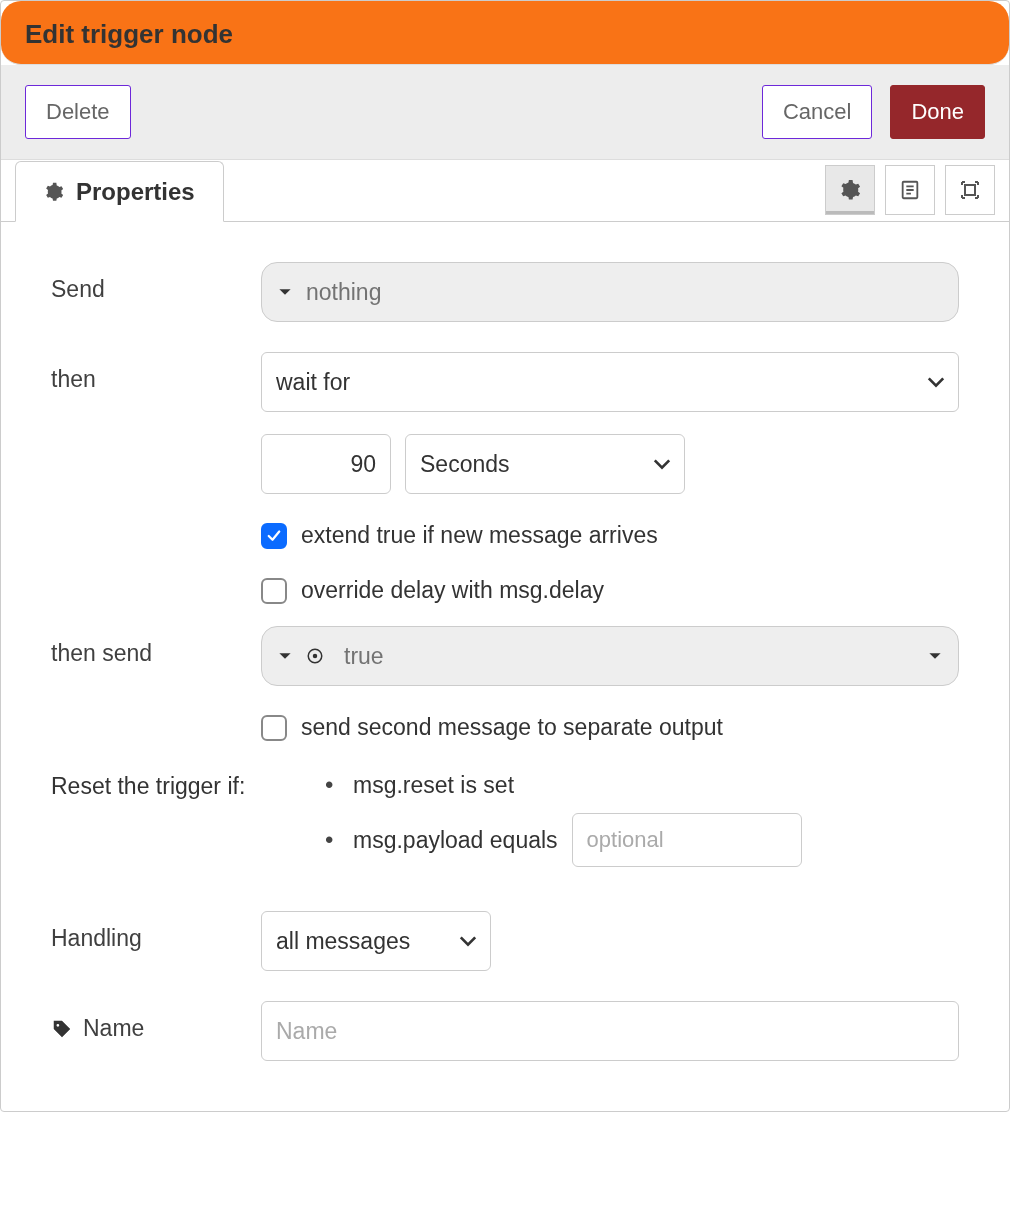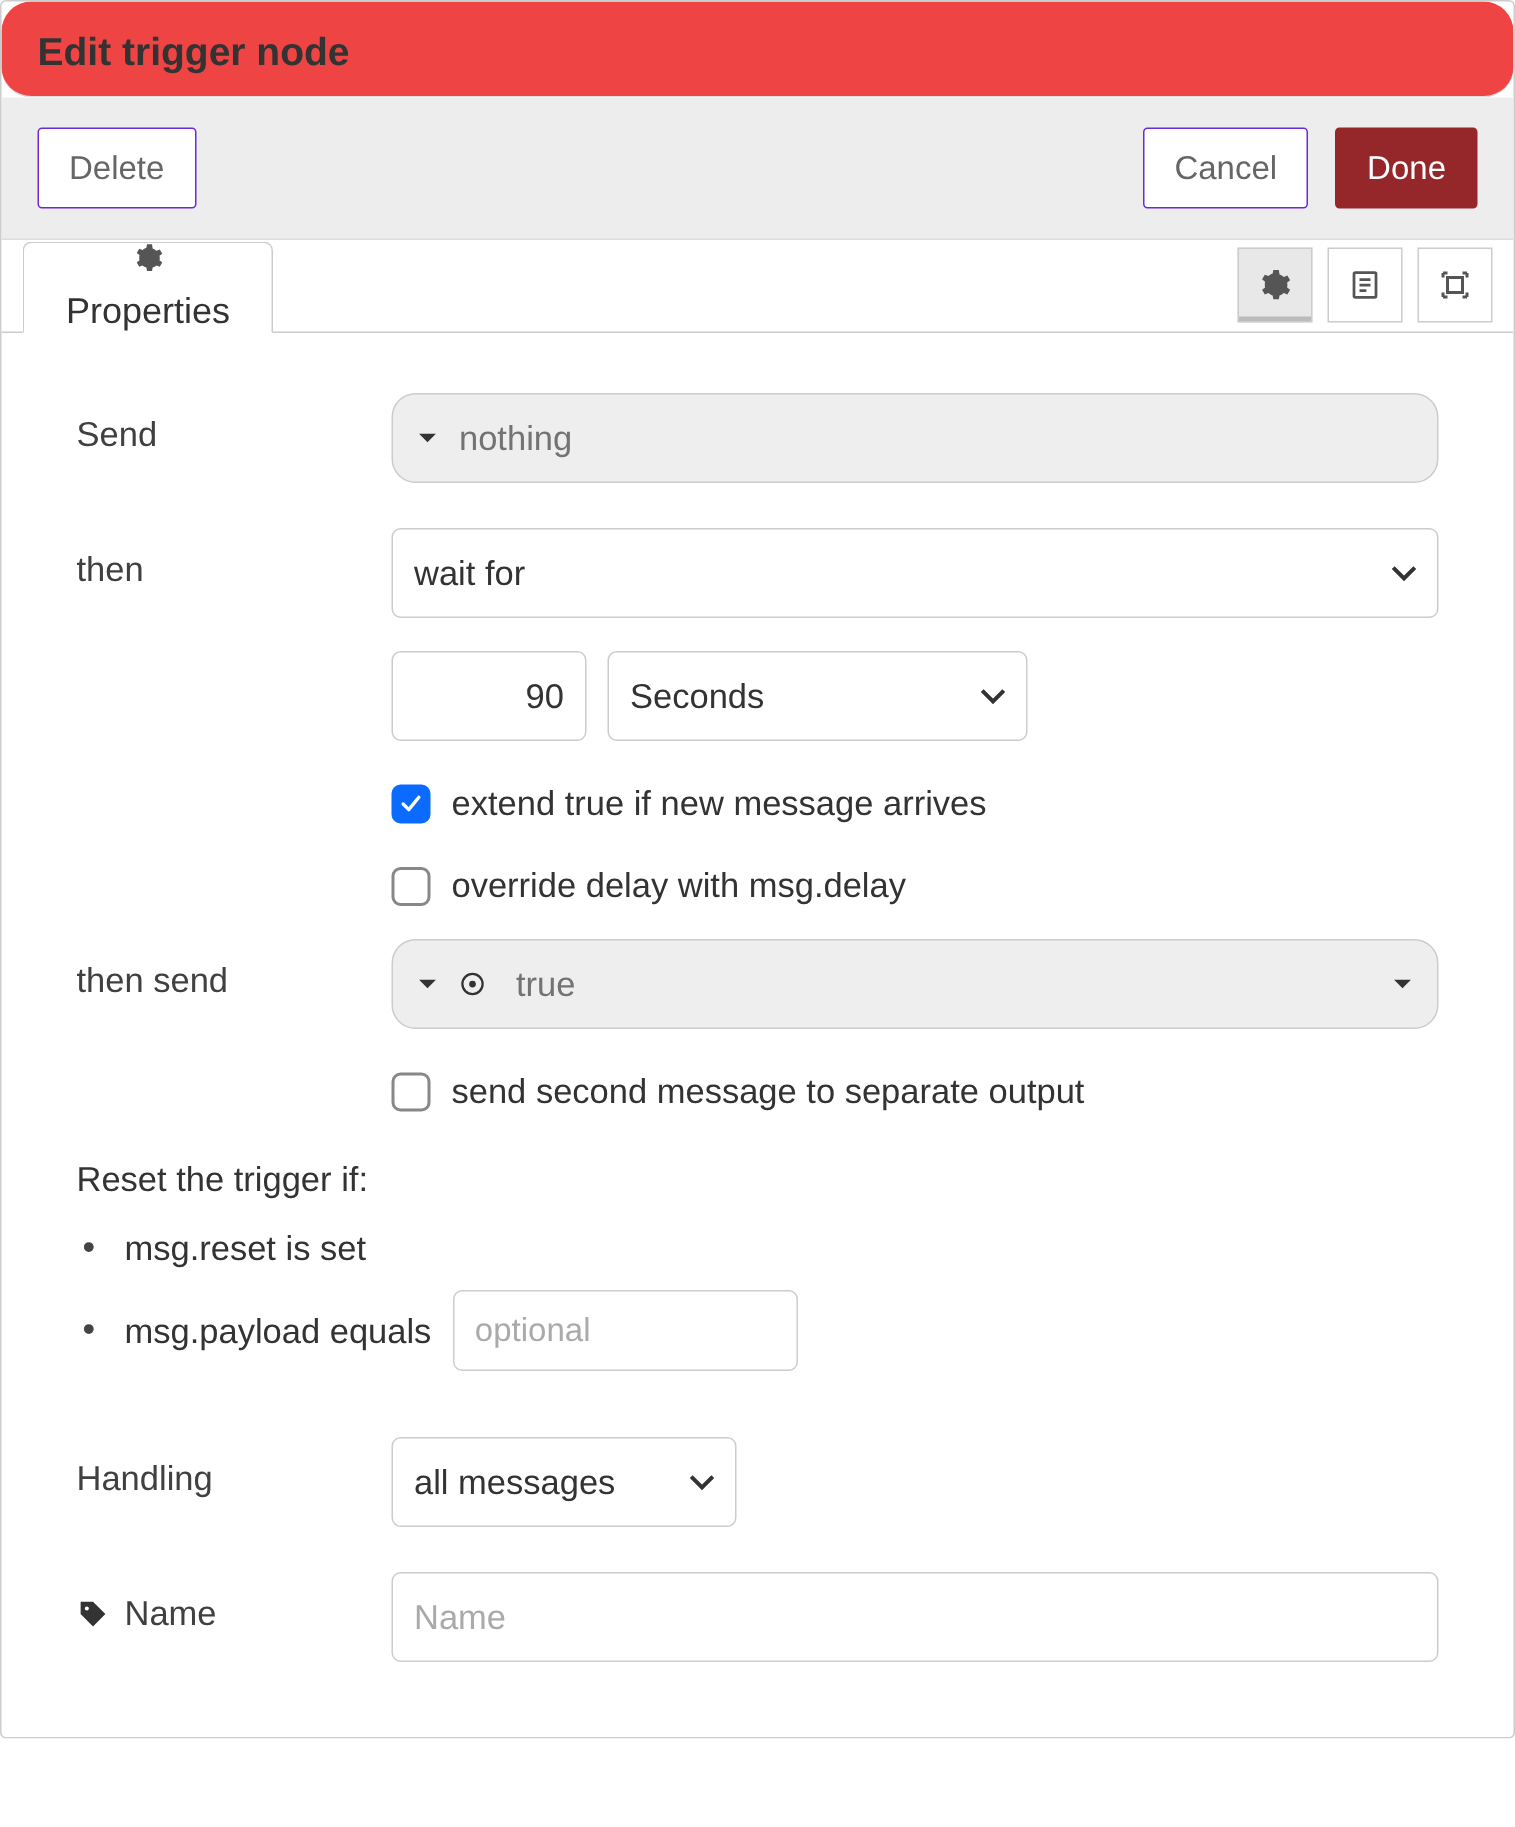--- a/index.html
+++ b/index.html
@@ -10,21 +10,21 @@
     color: #333;
   }
   .dialog {
     width: 1010px;
     border: 1px solid #ccc;
     border-radius: 4px;
     overflow: hidden;
     background: #fff;
   }
   .dialog-header {
-    background: #ef4444;
+    background: #f97316;
     padding: 18px 24px 14px 24px;
     font-size: 26px;
     font-weight: 700;
     color: #333;
     border-bottom: 1px solid #ddd;
     border-radius: 20px;
   }
   .toolbar {
     background: #ededed;
     padding: 20px 24px;
@@ -60,28 +60,27 @@
     padding-right: 14px;
     height: 62px;
   }
   .tab-active {
     background: #fff;
     border: 1px solid #ccc;
     border-bottom: 1px solid #fff;
     border-radius: 6px 6px 0 0;
     padding: 0 28px;
     font-size: 24px;
-    font-weight: 400;
+    font-weight: 700;
     display: flex;
     align-items: center;
     gap: 12px;
     position: relative;
     top: 1px;
     color: #333;
-    flex-direction: column;
   }
   .tabrow .tspacer { flex: 1; }
   .tool-icon {
     width: 50px;
     height: 50px;
     border: 1px solid #ccc;
     margin: 5px 0 0 10px;
     display: flex;
     align-items: center;
     justify-content: center;
@@ -171,26 +170,25 @@
   }
   .cb.checked {
     background: #0b6bff;
     border-color: #0b6bff;
   }
   .cb.checked svg { display: block; }
   .cb svg { display: none; }
   .reset-block {
     display: flex;
     align-items: flex-start;
-    gap: 18px;
+    gap: 30px;
     font-size: 23px;
     color: #333;
     margin-top: 30px;
     margin-bottom: 30px;
-    flex-direction: column;
   }
   .reset-label { width: 240px; padding-top: 2px; }
   .reset-list { flex: 1; list-style: disc; padding-left: 22px; margin: 0;}
   .reset-list li { margin-bottom: 14px; display: flex; align-items: center; gap:14px;}
   .reset-list li::before {
     content: "•";
     font-size: 24px;
     color: #444;
     width: 14px;
     margin-left: -18px;

